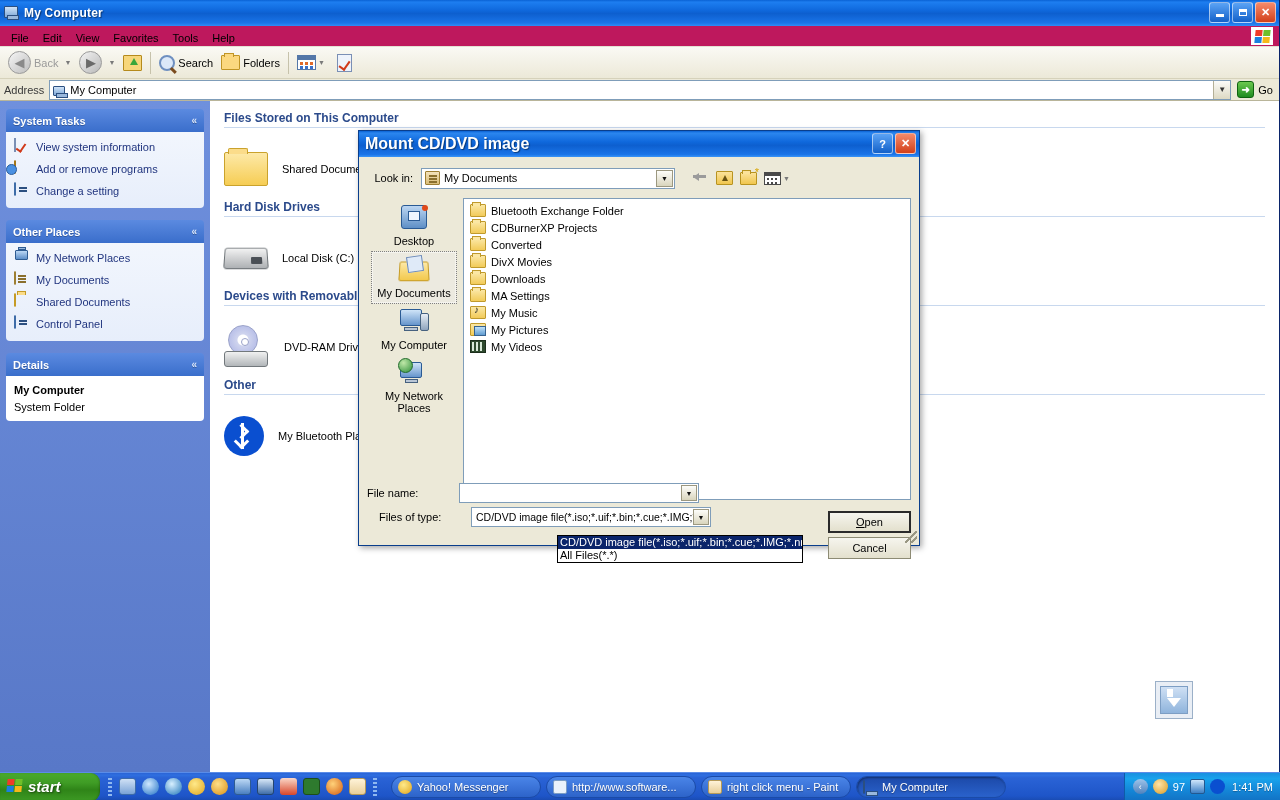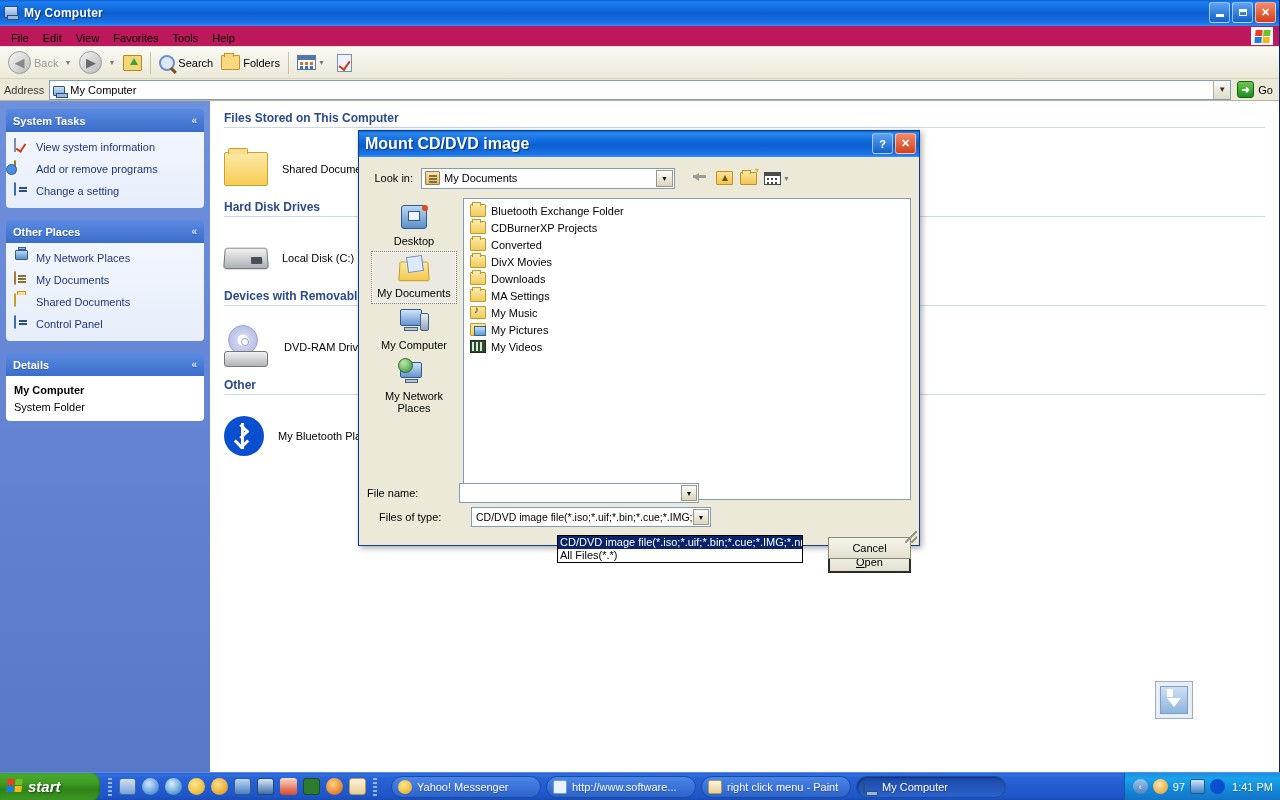--- a/index.html
+++ b/index.html
@@ -381,21 +381,21 @@
     position:absolute;right:1px;top:1px;width:16px;height:16px;
     background:linear-gradient(to bottom,#fdfdfa,#d9d5bd);border:1px solid #9c9880;
     display:flex;align-items:center;justify-content:center;font-size:7px;color:#111;
   }
   .dlg-btn {
     position:absolute; right:8px; width:83px; height:22px;
     background:linear-gradient(to bottom,#f6f5ee,#e3e0cd);
     border:1px solid #8d8b74; font-size:11px;
     display:flex;align-items:center;justify-content:center;
   }
-  .dlg-btn.primary { border:2px solid #2a2a2a; top:354px;margin-top:40px; }
+  .dlg-btn.primary { border:2px solid #2a2a2a; top:354px; }
   .dlg-btn.cancel { top:380px; }
   .dlg-btn u { text-decoration: underline; }
   .grip {
     position:absolute;right:2px;bottom:2px;width:12px;height:12px;
     background:
       linear-gradient(135deg,transparent 45%,#9a9884 45% 55%,transparent 55%),
       linear-gradient(135deg,transparent 70%,#9a9884 70% 80%,transparent 80%);
   }
 
   

